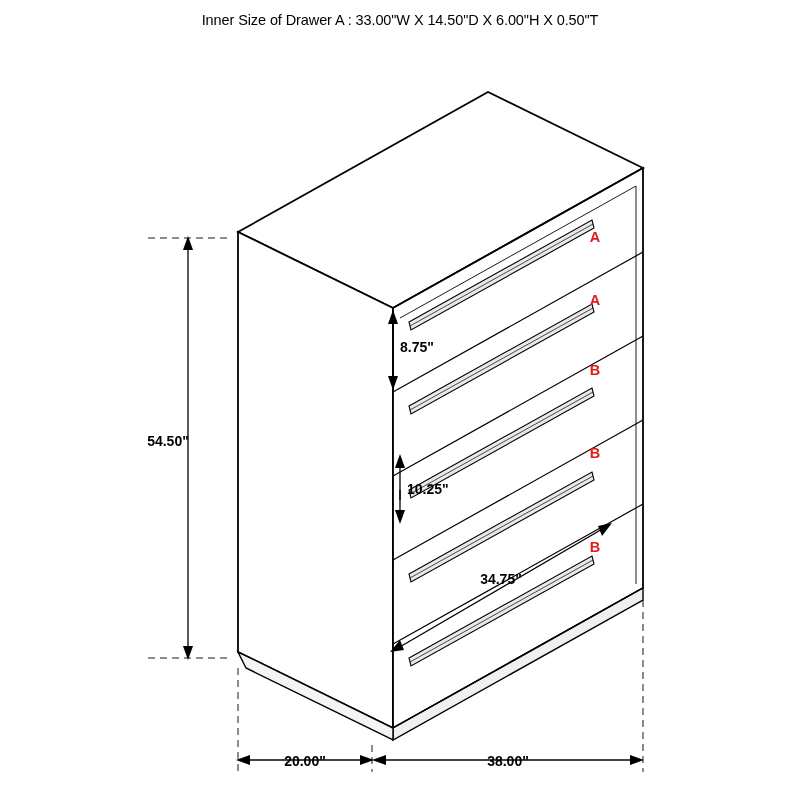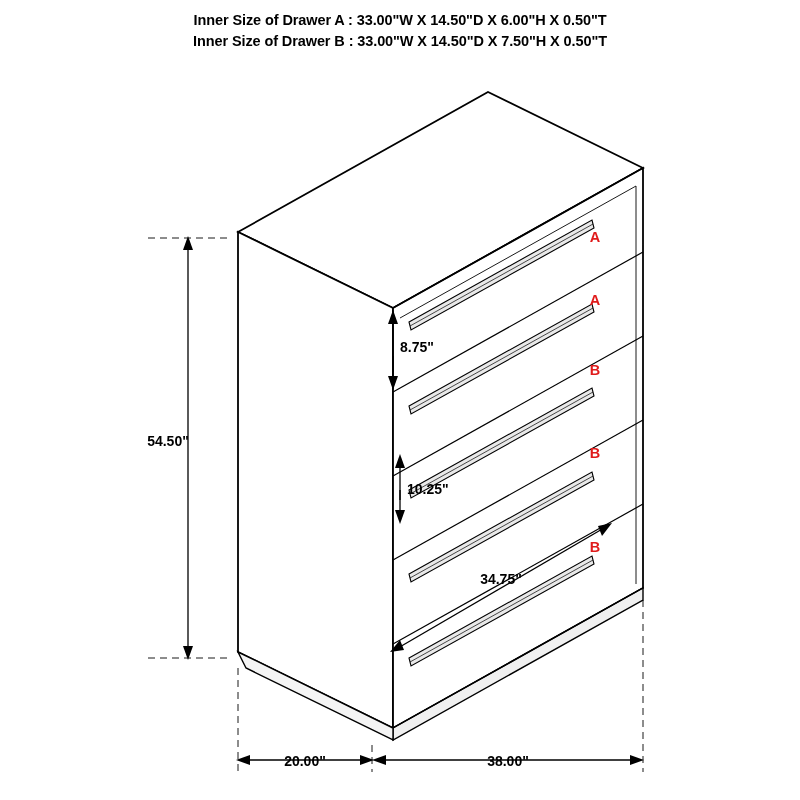--- a/index.html
+++ b/index.html
@@ -21,21 +21,21 @@
   }
   .header {
     position: absolute;
     left: 0;
     top: 10px;
     width: 800px;
     text-align: center;
   }
   .header div {
     font-size: 14.5px;
-    font-weight: bold;
+    font-weight: normal;
     line-height: 21px;
     letter-spacing: -0.1px;
   }
   svg {
     position: absolute;
     left: 0;
     top: 0;
   }
   .dim-label {
     font-size: 14px;
@@ -49,21 +49,20 @@
     font-family: "Liberation Sans", sans-serif;
   }
 </style>
 </head>
 <body>
 
 <div id="stage">
 
   <div class="header">
     <div>Inner Size of Drawer A : 33.00"W X 14.50"D X 6.00"H X 0.50"T</div>
-    <div>Inner Size of Drawer B : 33.00"W X 14.50"D X 7.50"H X 0.50"T</div>
   </div>
 
   <svg width="800" height="800" viewBox="0 0 800 800">
     <g fill="none" stroke="#000000" stroke-width="1.6" stroke-linejoin="miter">
 
       <polygon points="238,232 488,92 643,168 393,308" fill="#ffffff" stroke="#000000" stroke-width="1.8"></polygon>
 
       <polygon points="238,232 393,308 393,728 238,652" fill="#ffffff" stroke="#000000" stroke-width="1.8"></polygon>
 
       <polygon points="393,308 643,168 643,588 393,728" fill="#ffffff" stroke="#000000" stroke-width="1.8"></polygon>

